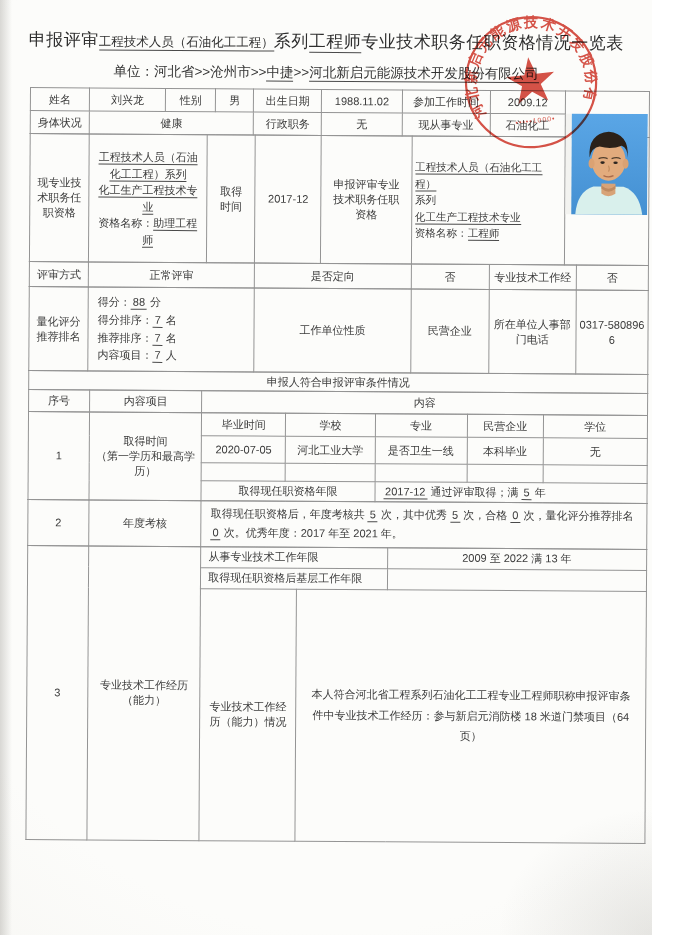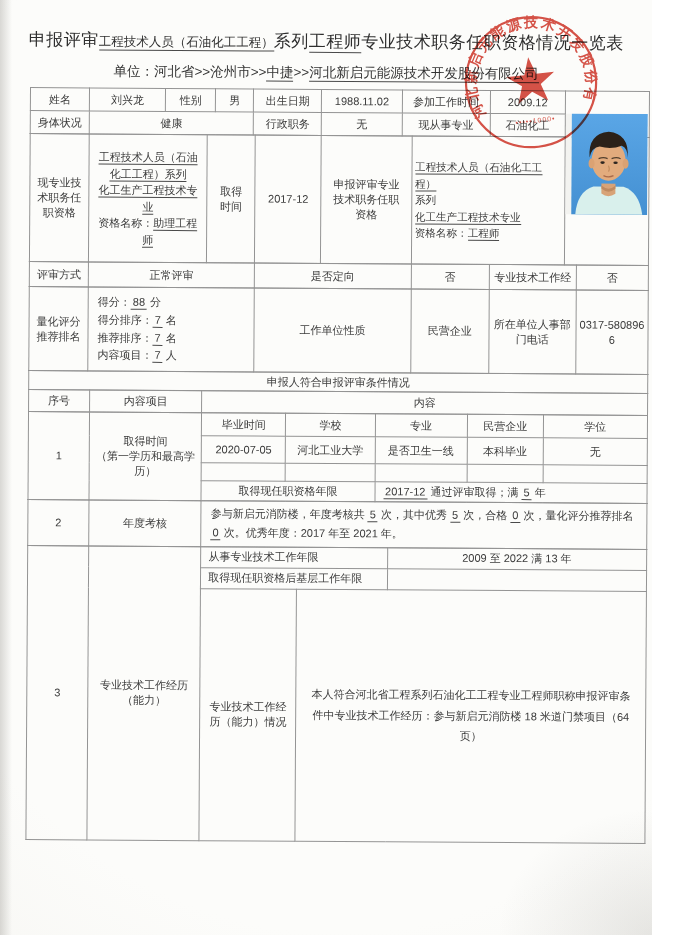--- a/index.html
+++ b/index.html
@@ -249,21 +249,21 @@
         <colgroup>
             <col style="width:61px">
             <col style="width:112px">
             <col style="width:445px">
           </colgroup>
         <tbody>
             <tr style="height:44px">
           <td>2</td>
           <td>年度考核</td>
           <td class="assess-cell">
-            <span>参与新启元消防楼，年度考核共 </span><span class="nu">5</span><span> 次，其中优秀 </span><span class="nu">5</span><span> 次，合格 </span><span class="nu">0</span><span> 次，量化评分推荐排名 </span><span class="nu">0</span><span> 次。优秀年度：2017 年至 2021 年。</span>
+            <span>取得现任职资格后，年度考核共 </span><span class="nu">5</span><span> 次，其中优秀 </span><span class="nu">5</span><span> 次，合格 </span><span class="nu">0</span><span> 次，量化评分推荐排名 </span><span class="nu">0</span><span> 次。优秀年度：2017 年至 2021 年。</span>
           </td>
         </tr>
       </tbody>
         </table>
 
       <table>
         <colgroup>
             <col style="width:61px">
             <col style="width:112px">
             <col style="width:96px">

